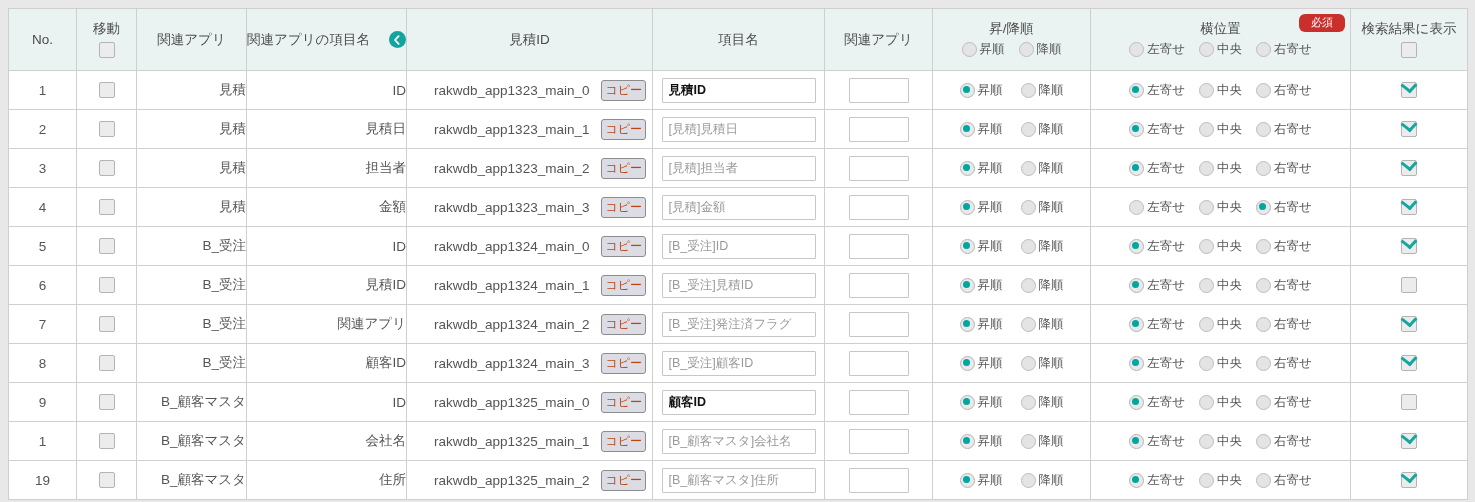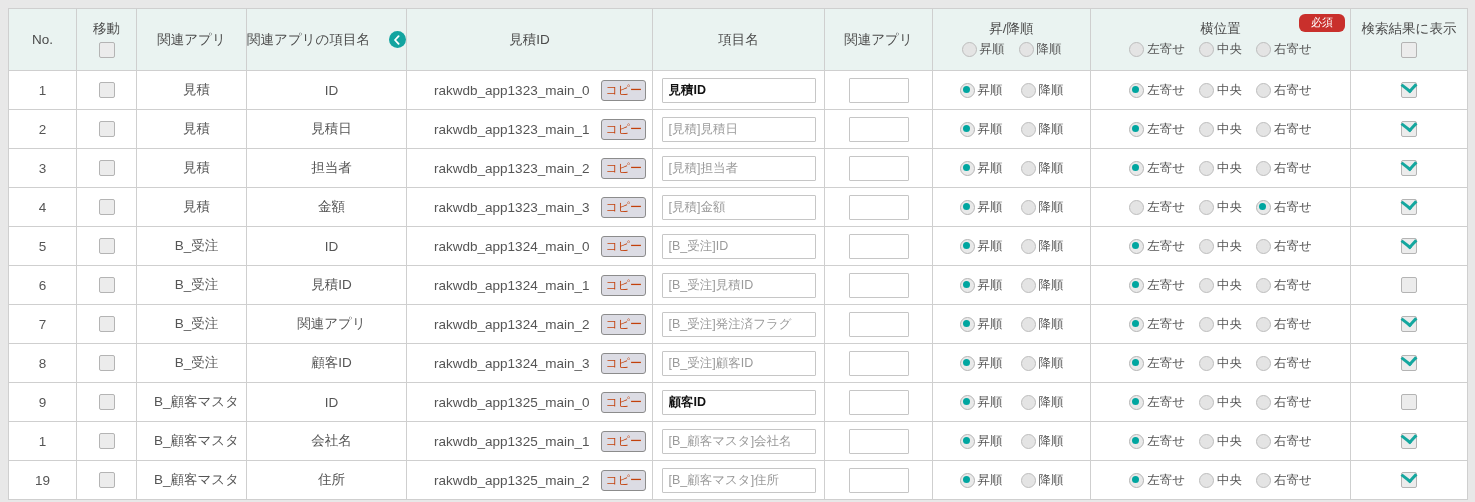--- a/index.html
+++ b/index.html
@@ -167,21 +167,21 @@
   }
 
   tbody td {
     height: 39px;
     font-size: 13.5px;
     color: #555;
     background: #fff;
   }
 
   .c-center { text-align: center; }
-  .c-left   { text-align: center; padding-left: 10px !important; }
+  .c-left   { text-align: right; padding-left: 10px !important; }
 
   .fid-cell {
     display: flex;
     align-items: center;
     justify-content: flex-end;
     padding: 0 6px 0 8px;
     gap: 12px;
   }
   .fid-text {
     font-size: 13.5px;

